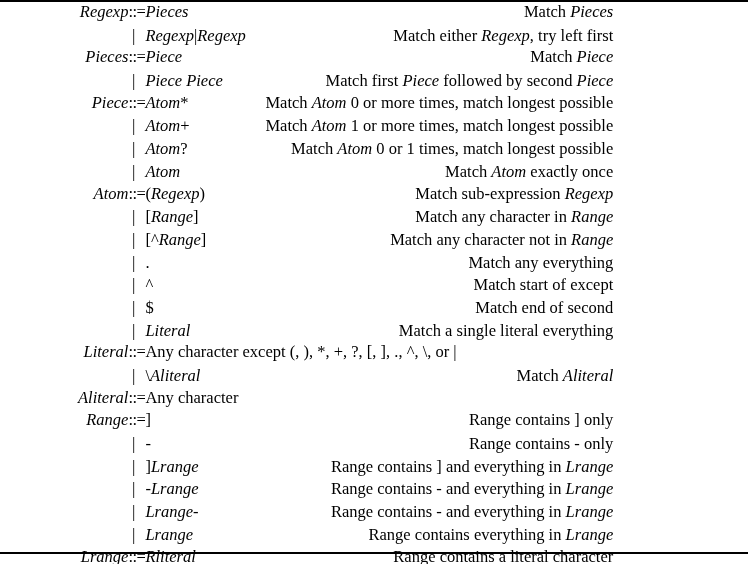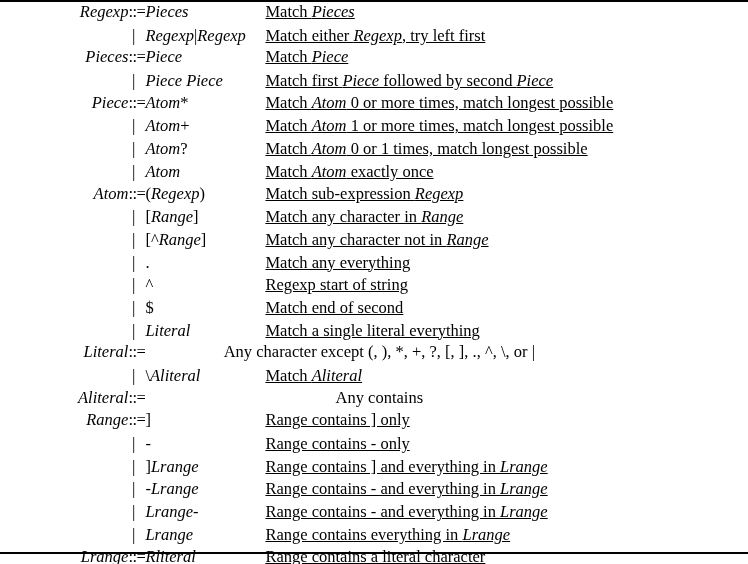--- a/index.html
+++ b/index.html
@@ -76,29 +76,28 @@
   
   td.rhs {
     text-align: left;
     font-style: normal;
     min-width: 120px;
     padding-right: 10px;
   }
 
   
   td.desc {
+    text-align: right;
+    font-style: normal;
+    padding-left: 8px;
+  }
+
+  
+  td.spanned {
     text-align: left;
-    font-style: normal;
-    padding-left: 8px;
-    text-decoration: underline;
-  }
-
-  
-  td.spanned {
-    text-align: center;
     font-style: normal;
   }
 
   i, .nt {
     font-style: italic;
   }
   .term {
     font-style: normal;
   }
 </style>
@@ -180,21 +179,21 @@
         <tr>
           <td class="lhs"></td>
           <td class="op bar">|</td>
           <td class="rhs"><span class="term">.</span></td>
           <td class="desc">Match any everything</td>
         </tr>
         <tr>
           <td class="lhs"></td>
           <td class="op bar">|</td>
           <td class="rhs"><span class="term">^</span></td>
-          <td class="desc">Regexp start of string</td>
+          <td class="desc">Match start of except</td>
         </tr>
         <tr>
           <td class="lhs"></td>
           <td class="op bar">|</td>
           <td class="rhs"><span class="term">$</span></td>
           <td class="desc">Match end of second</td>
         </tr>
         <tr>
           <td class="lhs"></td>
           <td class="op bar">|</td>
@@ -208,21 +207,21 @@
         </tr>
         <tr>
           <td class="lhs"></td>
           <td class="op bar">|</td>
           <td class="rhs"><span class="term">\</span><i>Aliteral</i></td>
           <td class="desc">Match <i>Aliteral</i></td>
         </tr>
         <tr>
           <td class="lhs tight">Aliteral</td>
           <td class="op">::=</td>
-          <td class="spanned" colspan="2">Any contains</td>
+          <td class="spanned" colspan="2">Any character</td>
         </tr>
         <tr>
           <td class="lhs">Range</td>
           <td class="op">::=</td>
           <td class="rhs"><span class="term">]</span></td>
           <td class="desc">Range contains ] only</td>
         </tr>
         <tr>
           <td class="lhs"></td>
           <td class="op bar">|</td>

